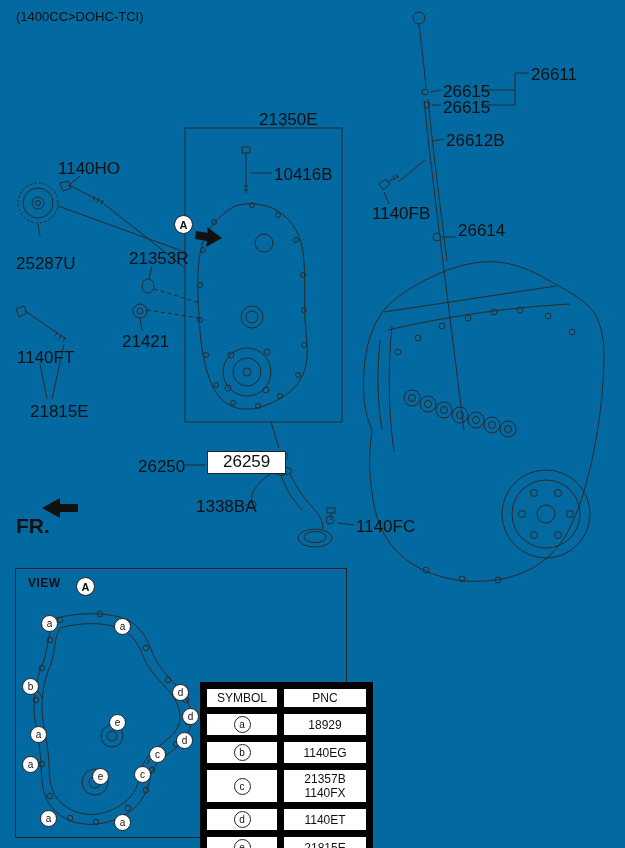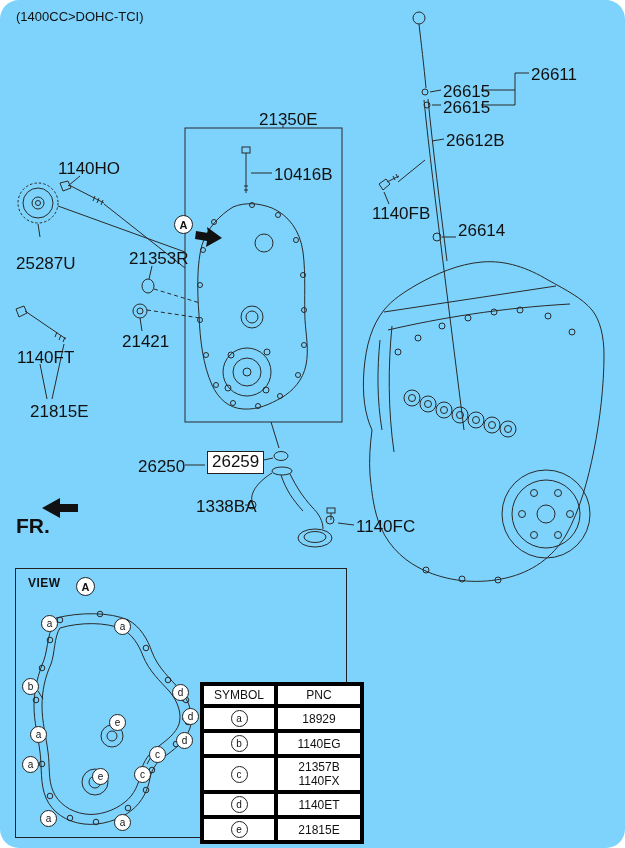--- a/index.html
+++ b/index.html
@@ -1,30 +1,30 @@
 <!DOCTYPE html>
 <html><head>
 <meta charset="utf-8">
 <style>
   html,body{margin:0;padding:0;background:#fff;}
-  .stage{position:relative;width:625px;height:848px;background:#7dd3fc;
-         font-family:"Liberation Sans",sans-serif;color:#111;overflow:hidden;border-radius:19px;}
+  .stage{position:relative;width:625px;height:848px;background:#0369a1;
+         font-family:"Liberation Sans",sans-serif;color:#111;overflow:hidden;}
   svg.art{position:absolute;left:0;top:0;}
   .lbl{position:absolute;font-size:17px;white-space:nowrap;line-height:1.1;}
   .lbl.big{font-size:13px;}
-  .lbl.boxed{border:1px solid #222;padding:1px 4px;background:#fff;}
+  .lbl.boxed{border:1px solid #222;padding:1px 15px;background:#fff;}
   .fr{position:absolute;font-size:21px;font-weight:bold;}
   .circle-ref{position:absolute;width:17px;height:17px;border:1.4px solid #222;border-radius:50%;
       display:flex;align-items:center;justify-content:center;font-size:11px;font-weight:bold;background:#fff;}
   .marker{position:absolute;width:15px;height:15px;border:1.1px solid #222;border-radius:50%;
       display:flex;align-items:center;justify-content:center;font-size:10px;background:#fff;z-index:3;}
   .view-box{position:absolute;left:15px;top:568px;width:330px;height:268px;border:1.4px solid #222;}
   .view-title{position:absolute;left:28px;top:576px;font-weight:bold;font-size:12px;letter-spacing:.5px;}
   .ptable{position:absolute;left:200px;top:682px;border-collapse:collapse;background:#fff;z-index:2;}
-  .ptable th,.ptable td{border:4px solid #000000;font-size:12px;text-align:center;padding:2px 6px;}
+  .ptable th,.ptable td{border:7px solid #000000;font-size:12px;text-align:center;padding:2px 6px;}
   .ptable th{font-weight:normal;}
   .col-sym{width:58px;}
   .col-pnc{width:70px;}
   .pnc{white-space:pre-line;}
   .cmark{display:inline-flex;width:15px;height:15px;border:1.1px solid #222;border-radius:50%;
       align-items:center;justify-content:center;font-size:10px;}
 </style>
 </head>
 <body>
 

